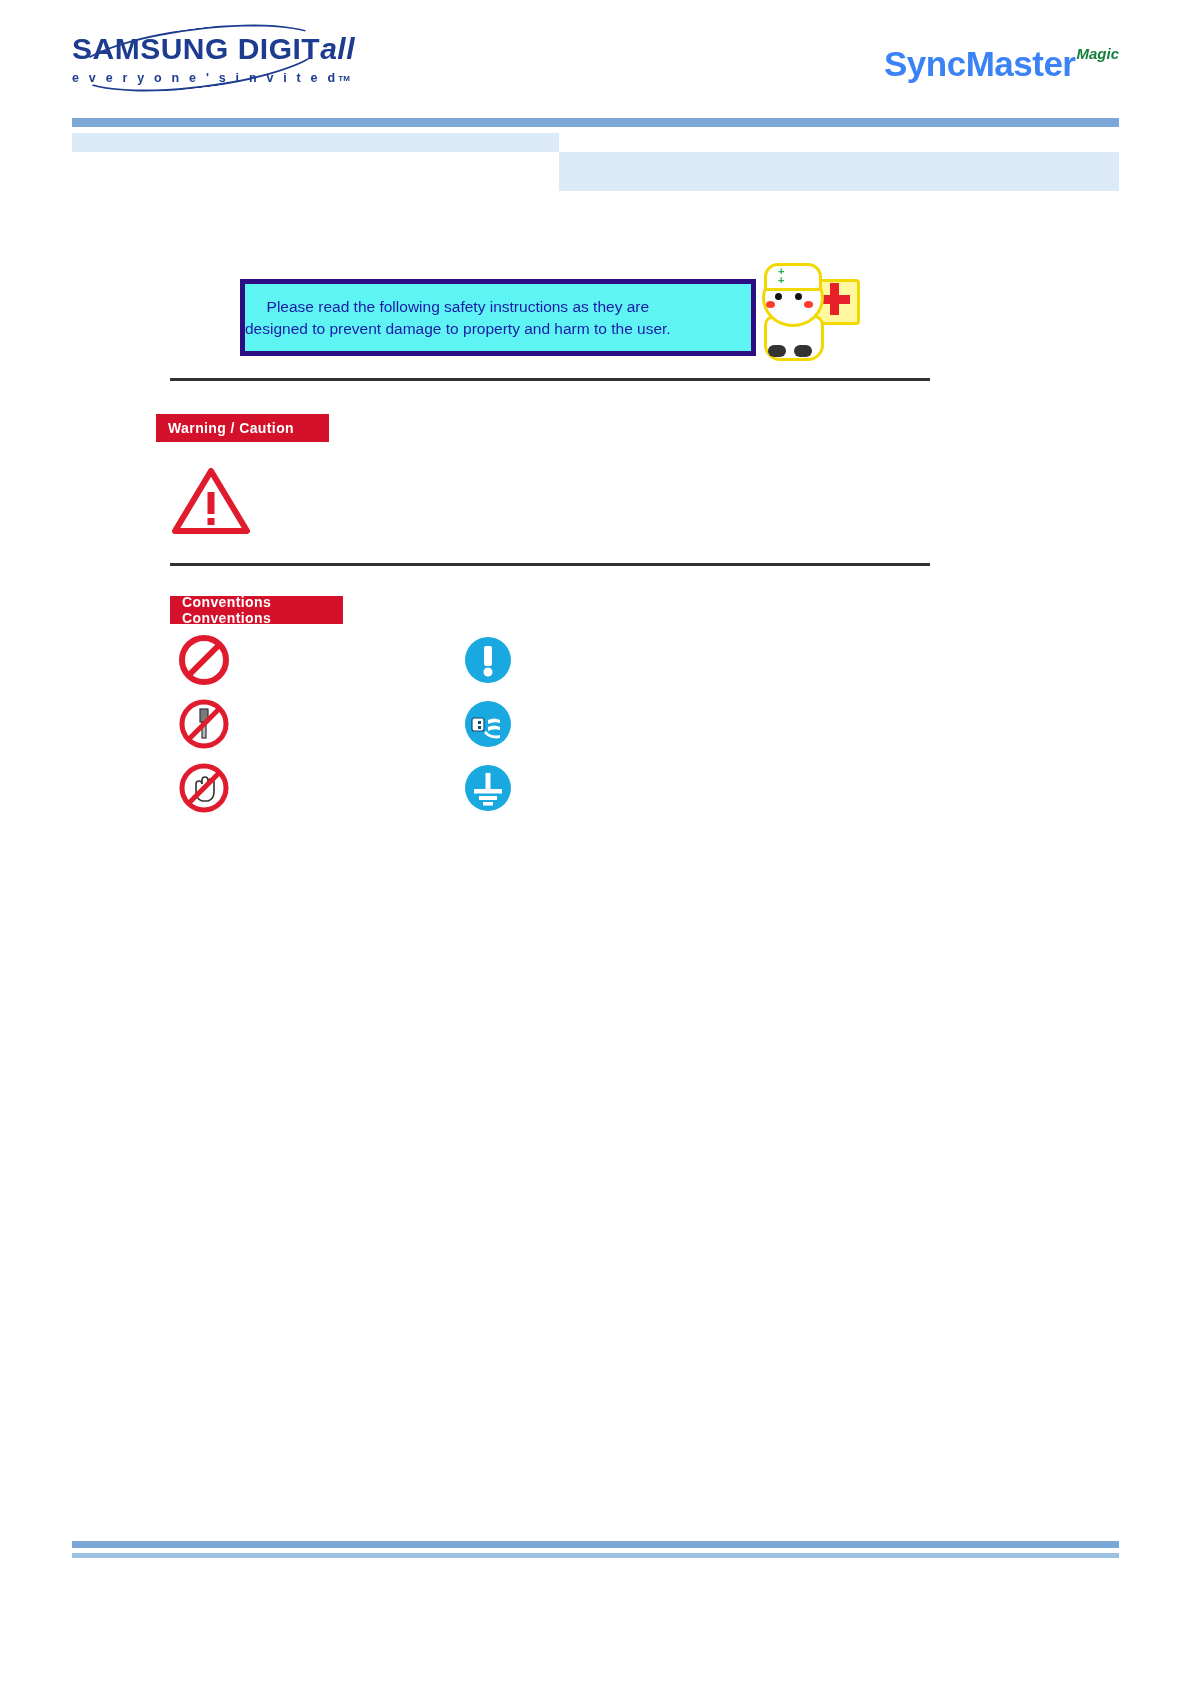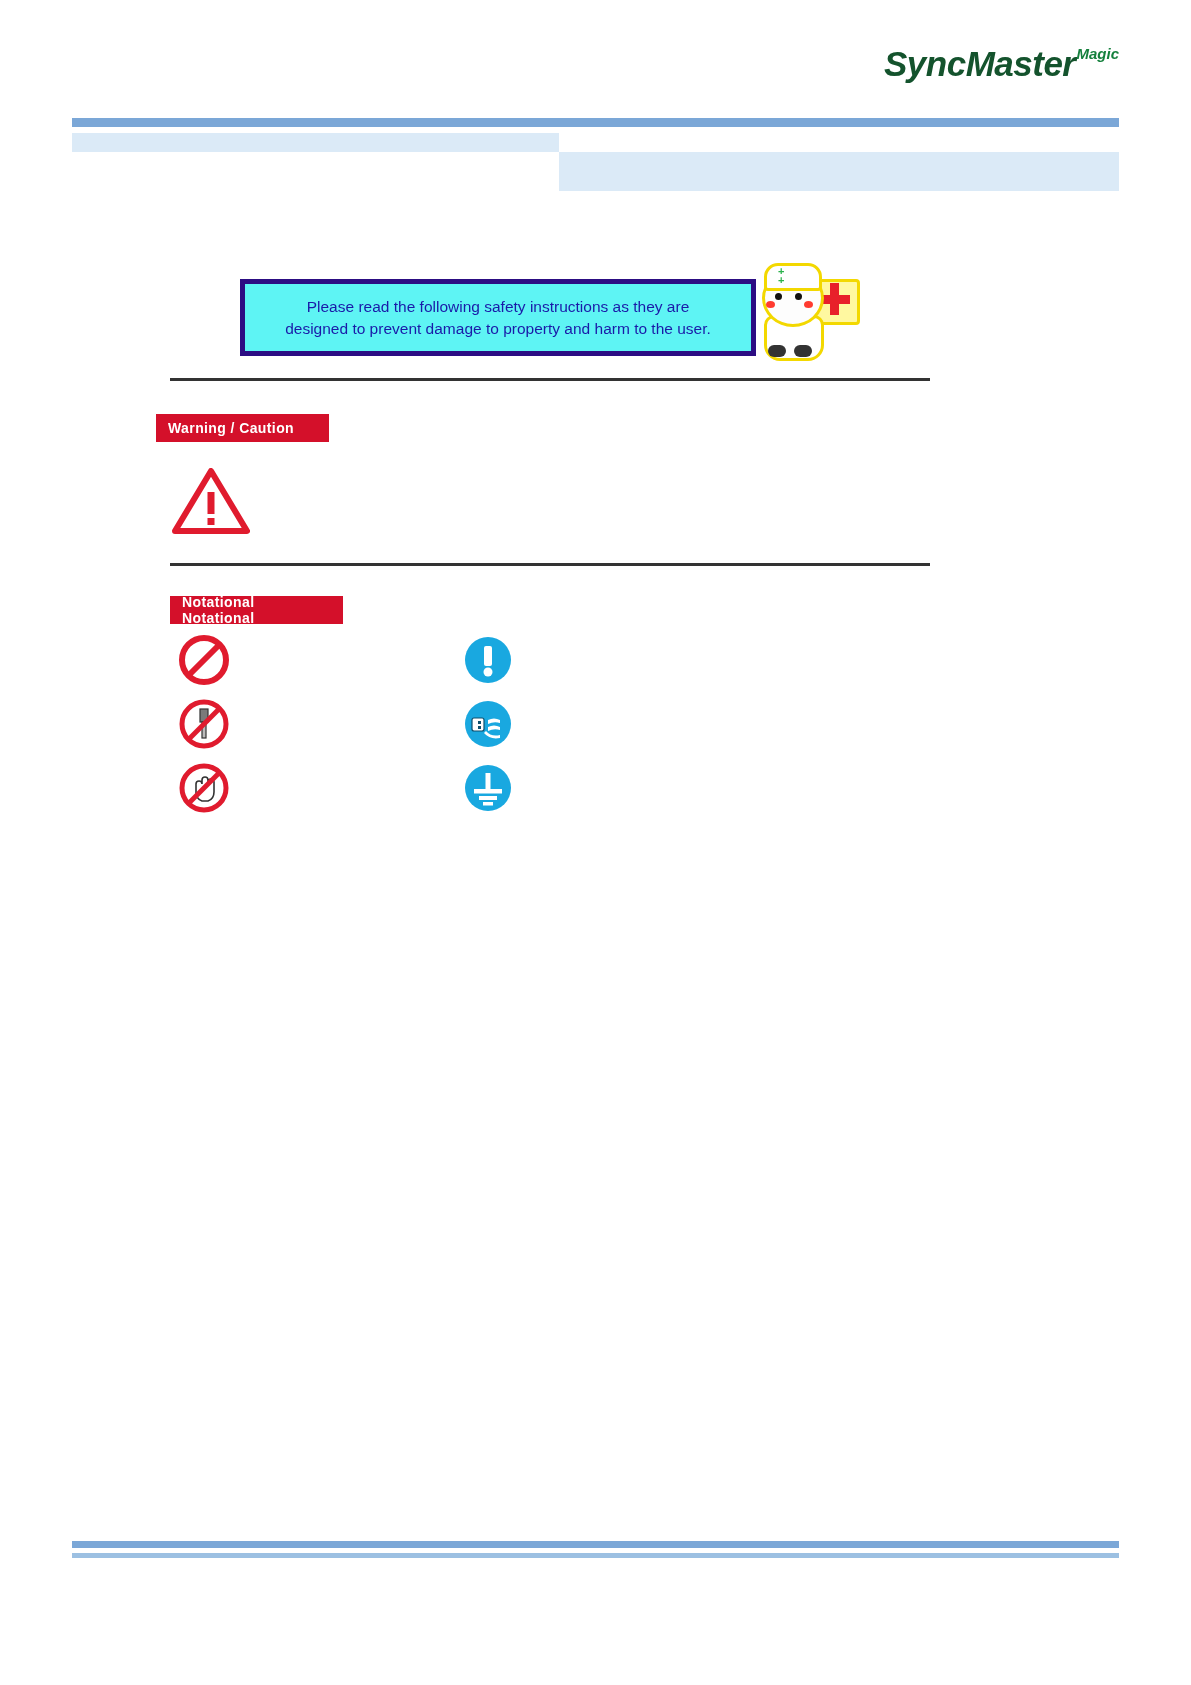--- a/index.html
+++ b/index.html
@@ -73,22 +73,21 @@
     position: absolute;
     right: 72px;
     top: 44px;
     text-align: right;
     white-space: nowrap;
   }
   .brand-main {
     display: inline-block;
     font-size: 35px;
     font-weight: bold;
-    font-style: italic;
-    color: #14532d;
+    color: #3b82f6;
     letter-spacing: -0.5px;
   }
   .brand-sup {
     display: inline-block;
     font-size: 15px;
     font-weight: bold;
     font-style: italic;
     color: #15803d;
     vertical-align: 17px;
     margin-left: 1px;
@@ -139,21 +138,20 @@
   .notice-box {
     position: absolute;
     left: 0; top: 0;
     width: 516px;
     height: 77px;
     background: #5ef4f4;
     border: 5px solid #2c0d83;
     box-sizing: border-box;
     display: flex;
     align-items: center;
-    justify-content: center;
   }
   .notice-text {
     color: #1a1aa8;
     font-size: 15.5px;
     line-height: 22px;
     text-align: center;
     font-family: "Liberation Sans", sans-serif;
   }
 
   
@@ -319,20 +317,30 @@
     width: 1047px;
     height: 5px;
     background: #9cc0e2;
   }
 </style>
 </head>
 <body>
 
 <div class="page">
 
+  <div class="logo-block">
+    <div class="logo-swoosh"></div>
+    <div class="logo-samsung">
+      <span>SAMSUNG</span>
+      <span>DIGIT</span><span class="ital">all</span>
+    </div>
+    <div class="logo-sub">
+      <span>e v e r y o n e ' s   i n v i t e d</span><span class="tm">TM</span>
+    </div>
+  </div>
 
   <div class="brand-block">
     <span class="brand-main">SyncMaster</span><span class="brand-sup">Magic</span>
   </div>
 
   <div class="rule-top"></div>
   <div class="tabstrip">
     <div class="tab-active"></div>
     <div class="tab-notch"></div>
   </div>
@@ -372,21 +380,21 @@
     <svg width="78" height="66" viewBox="0 0 78 66">
       <path d="M39 3 L75 63 L3 63 Z" fill="#ffffff" stroke="#e01b2e" stroke-width="6" stroke-linejoin="round"></path>
       <rect x="35.5" y="24" width="7" height="22" fill="#e01b2e"></rect>
       <rect x="35.5" y="50" width="7" height="7" fill="#e01b2e"></rect>
     </svg>
   </div>
 
   <div class="hr" id="hr2"></div>
 
   <div class="sect-label" id="lbl-notational">
-    <span>Notational Notational</span>
+    <span>Conventions Conventions</span>
   </div>
 
   <div class="icon-grid">
 
     <div class="ico col-a row-1">
       <svg width="52" height="52" viewBox="0 0 52 52">
         <circle cx="26" cy="26" r="22" fill="#ffffff" stroke="#e01b2e" stroke-width="6"></circle>
         <line x1="11" y1="41" x2="41" y2="11" stroke="#e01b2e" stroke-width="6"></line>
       </svg>
     </div>

